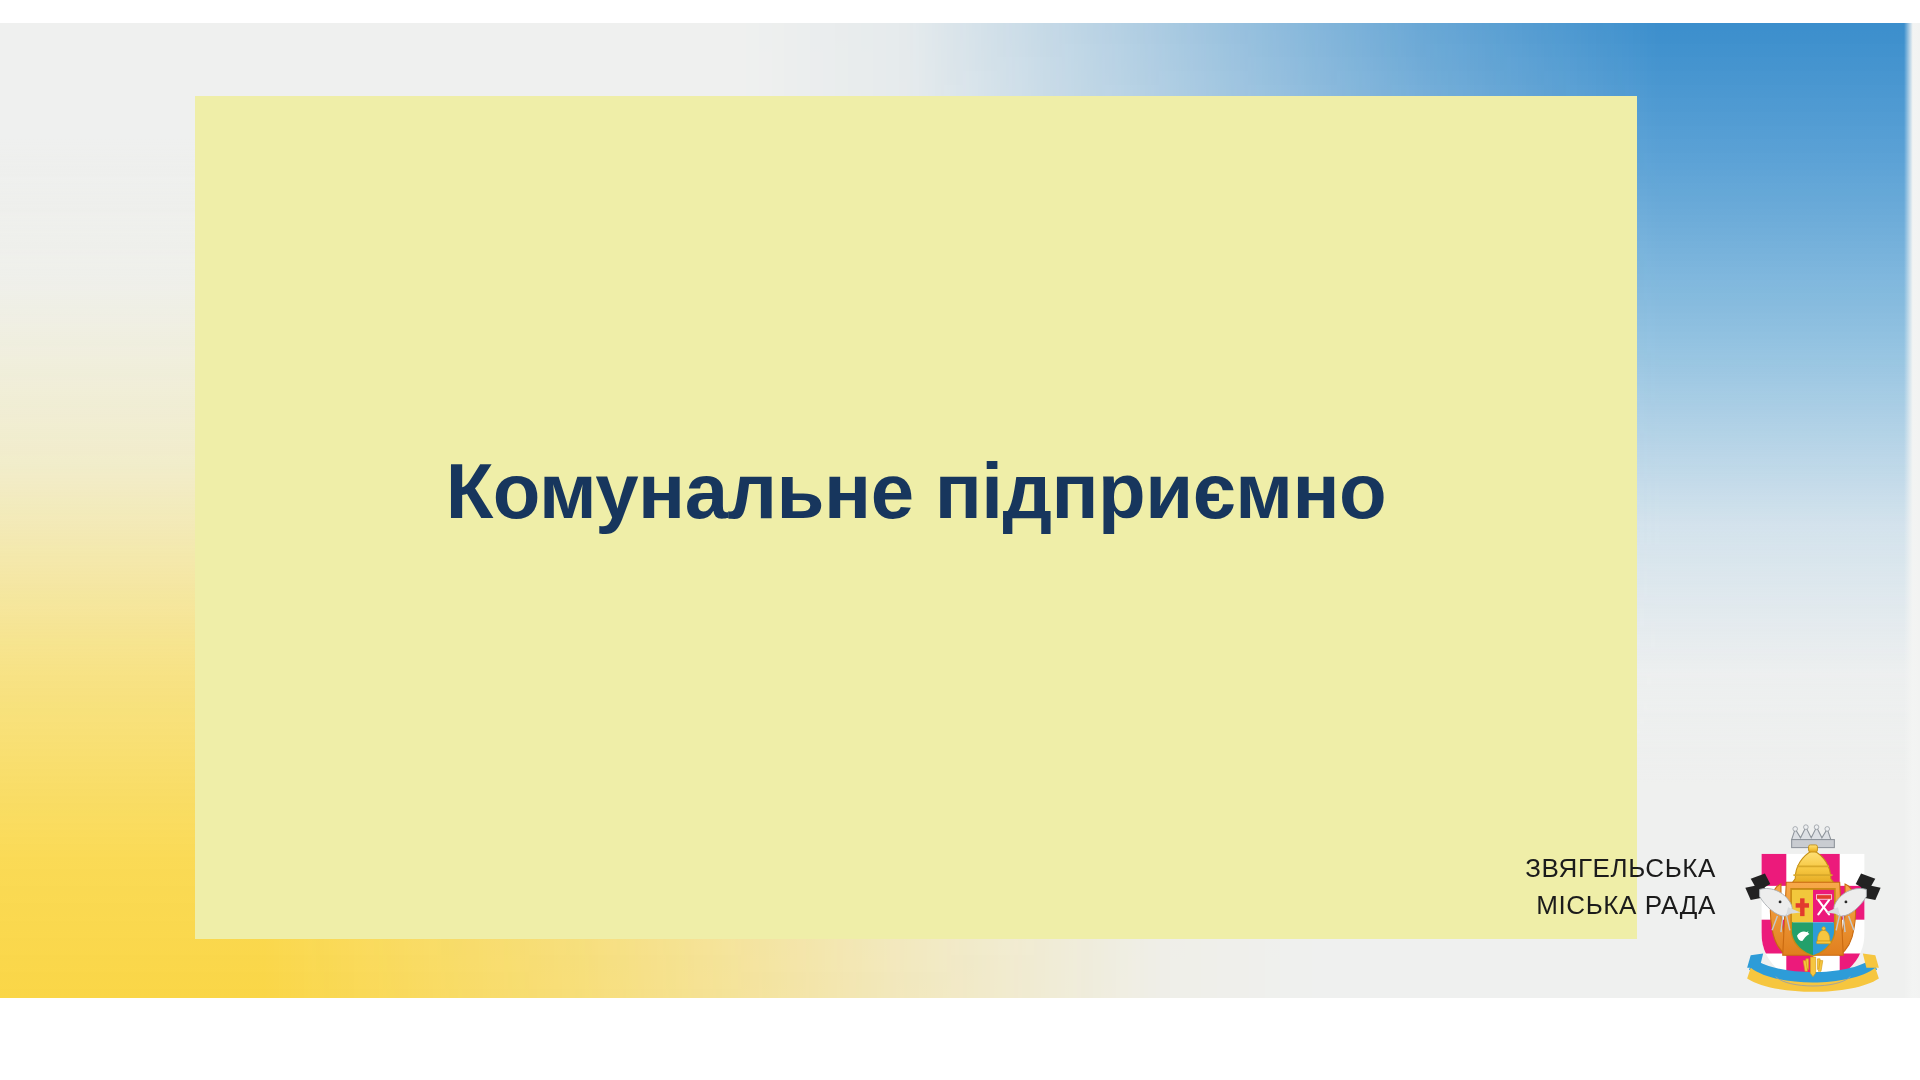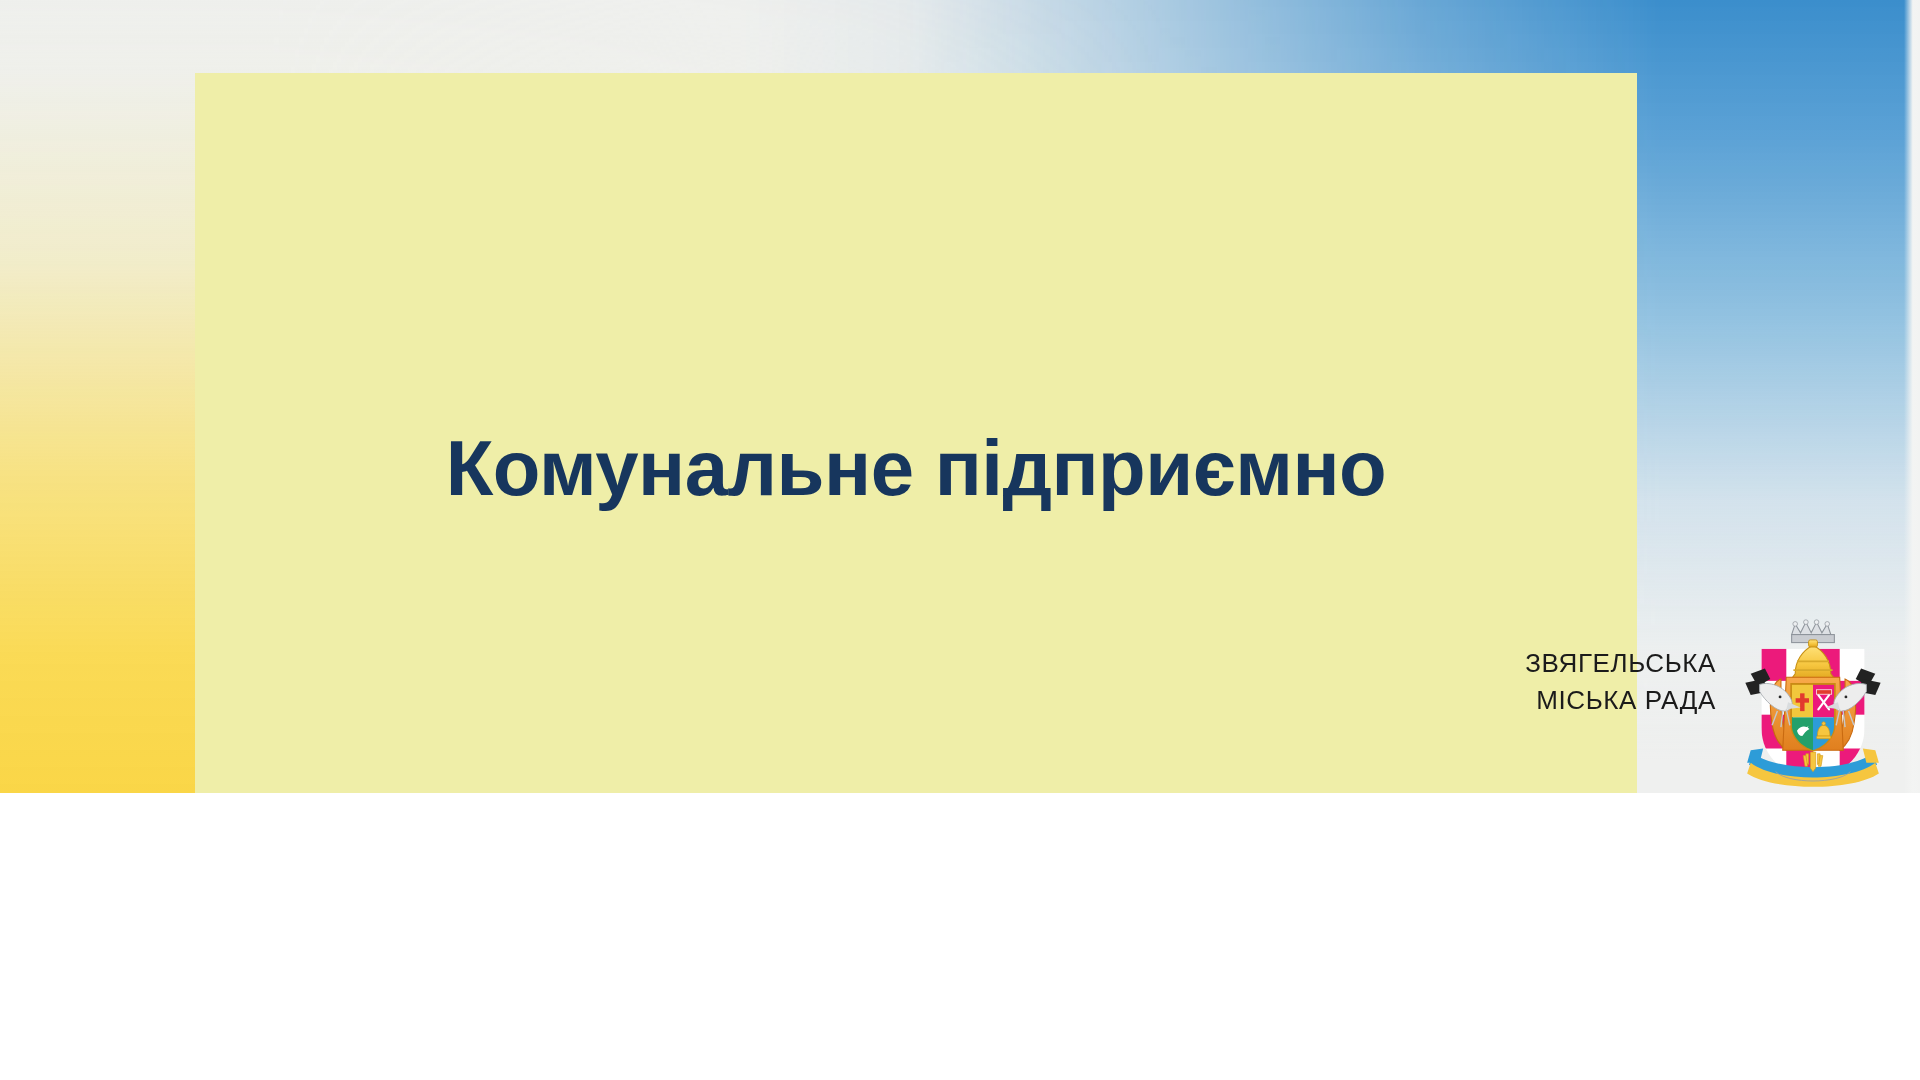--- a/index.html
+++ b/index.html
@@ -8,23 +8,24 @@
     width: 1920px;
     height: 1080px;
     overflow: hidden;
     font-family: "Liberation Sans", sans-serif;
   }
 
   
   #slide {
     position: relative;
     width: 1920px;
-    height: 793px;
+    height: 975px;
     background: #eab308;
     overflow: hidden;
+    margin-top: 23px;
   }
 
   
   
   .bg-base {
     position: absolute;
     inset: 0;
     background: #eff0ef;
   }
 

